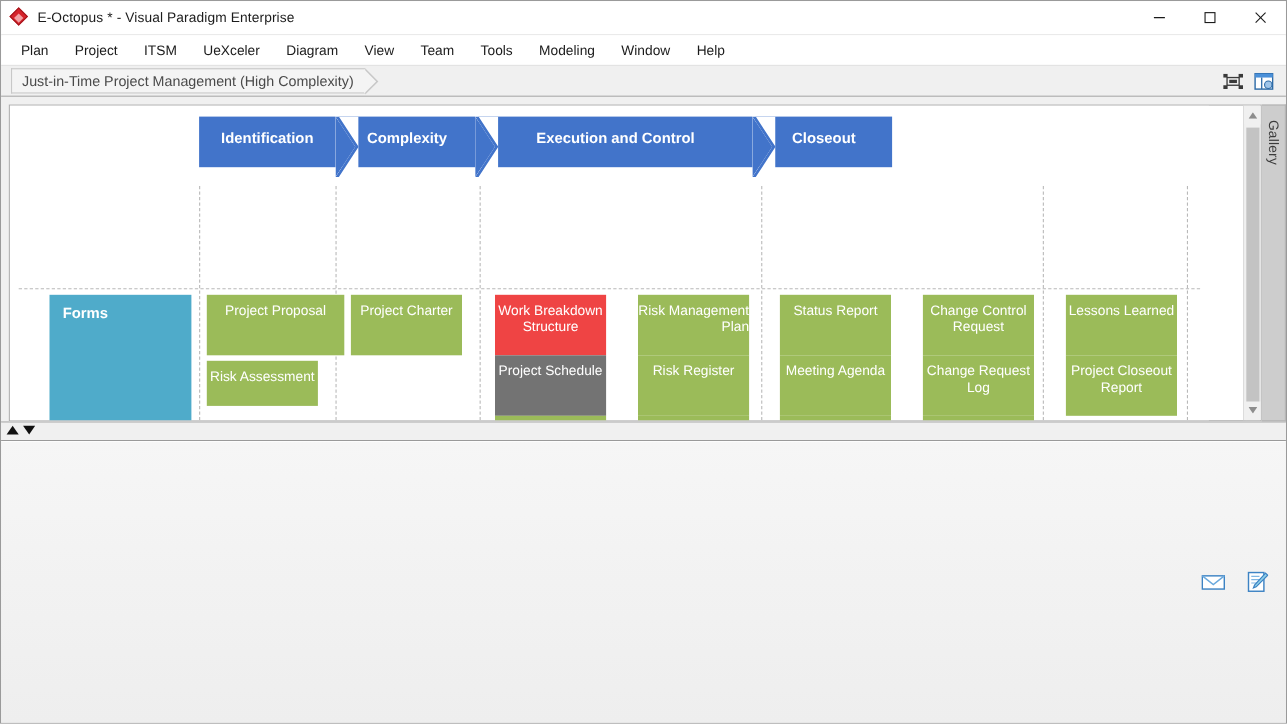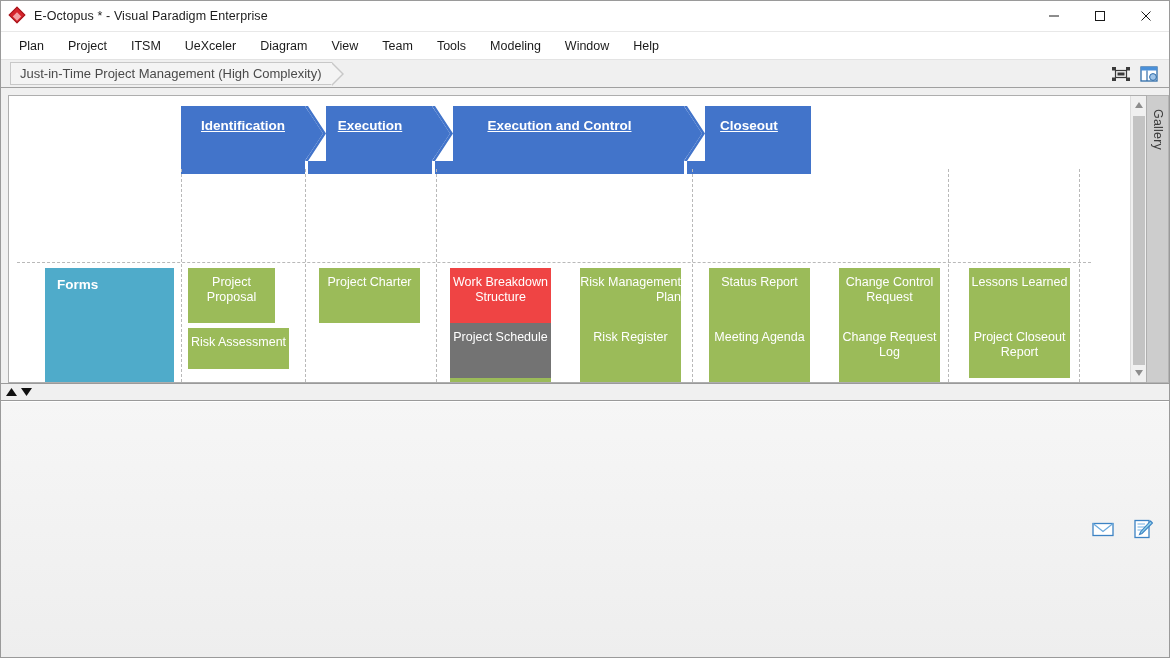--- a/index.html
+++ b/index.html
@@ -116,27 +116,26 @@
     width: 1090px; height: 620px;
     background: #ffffff;
   }
 
   
   .phase-row {
     position: absolute; left: 172px; top: 10px;
     height: 55px; display: flex;
   }
   .phase {
-    position: relative; height: 68px;
+    position: relative; height: 46px;
     background: #4274ca;
     display: flex; align-items: flex-start; justify-content: center;
     color: #ffffff; font-size: 13.5px; font-weight: bold;
     padding-top: 12px;
     margin-right: 3px;
-    text-decoration: underline;
   }
   .phase .notch {
     position: absolute; right: -18px; top: 0;
     width: 18px; height: 55px; z-index: 3;
   }
   .phase-label { position: relative; z-index: 1; }
 
   
   .lane-sep {
     position: absolute; left: 8px; width: 1074px;
@@ -304,21 +303,21 @@
               <span class="phase-label">Identification</span>
             </div>
             <div class="phase" style="width: 124px; background: rgb(66, 116, 202);">
               <div class="notch"><svg width="18" height="55" viewBox="0 0 18 55" preserveAspectRatio="none">
                   <polygon points="0,0 18,27.5 0,55" fill="#4274ca"></polygon>
                 </svg></div>
               <div style="position: absolute; right: -21px; top: 0px; width: 21px; height: 55px; z-index: 4;"><svg width="21" height="55" viewBox="0 0 21 55" preserveAspectRatio="none">
                   <polygon points="0,0 18,27.5 0,55 21,55 21,0" fill="#ffffff"></polygon>
                   <polygon points="3,0 21,27.5 3,55 0,55 18,27.5 0,0" fill="#4274ca"></polygon>
                 </svg></div>
-              <span class="phase-label">Execution</span>
+              <span class="phase-label">Complexity</span>
             </div>
             <div class="phase" style="width: 249px; background: rgb(66, 116, 202);">
               <div class="notch"><svg width="18" height="55" viewBox="0 0 18 55" preserveAspectRatio="none">
                   <polygon points="0,0 18,27.5 0,55" fill="#4274ca"></polygon>
                 </svg></div>
               <div style="position: absolute; right: -21px; top: 0px; width: 21px; height: 55px; z-index: 4;"><svg width="21" height="55" viewBox="0 0 21 55" preserveAspectRatio="none">
                   <polygon points="0,0 18,27.5 0,55 21,55 21,0" fill="#ffffff"></polygon>
                   <polygon points="3,0 21,27.5 3,55 0,55 18,27.5 0,0" fill="#4274ca"></polygon>
                 </svg></div>
               <span class="phase-label">Execution and Control</span>
@@ -328,21 +327,21 @@
             </div>
           </div>
           <div class="lane-sep" style="top: 166px; border-top-color: rgb(185, 185, 185);"></div>
           <div class="col-sep" style="left: 172px; height: 543px; border-left-color: rgb(185, 185, 185);"></div>
           <div class="col-sep" style="left: 296px; height: 543px; border-left-color: rgb(185, 185, 185);"></div>
           <div class="col-sep" style="left: 427px; height: 543px; border-left-color: rgb(185, 185, 185);"></div>
           <div class="col-sep" style="left: 683px; height: 543px; border-left-color: rgb(185, 185, 185);"></div>
           <div class="col-sep" style="left: 939px; height: 543px; border-left-color: rgb(185, 185, 185);"></div>
           <div class="col-sep" style="left: 1070px; height: 543px; border-left-color: rgb(185, 185, 185);"></div>
           <div class="lane-title" style="left: 36px; top: 172px; width: 129px; height: 322px; background: rgb(79, 171, 202);"><span>Forms</span></div>
-          <div class="card" style="left: 179px; top: 172px; width: 87px; height: 55px; background: rgb(155, 187, 89);"><span>Project Proposal</span></div>
+          <div class="card" style="left: 179px; top: 172px; width: 125px; height: 55px; background: rgb(155, 187, 89);"><span>Project Proposal</span></div>
           <div class="card" style="left: 179px; top: 232px; width: 101px; height: 41px; background: rgb(155, 187, 89);"><span>Risk Assessment</span></div>
           <div class="card" style="left: 310px; top: 172px; width: 101px; height: 55px; background: rgb(155, 187, 89);"><span>Project Charter</span></div>
           <div class="card" style="left: 441px; top: 172px; width: 101px; height: 55px; background: #ef4444;"><span>Work Breakdown Structure</span></div>
           <div class="card" style="left: 441px; top: 227px; width: 101px; height: 55px; background: #737373;"><span>Project Schedule</span></div>
           <div class="card" style="left: 441px; top: 282px; width: 101px; height: 55px; background: rgb(155, 187, 89);"></div>
           <div class="card" style="left: 571px; top: 172px; width: 101px; height: 55px; background: rgb(155, 187, 89); text-align: right;"><span>Risk Management Plan</span></div>
           <div class="card" style="left: 571px; top: 227px; width: 101px; height: 55px; background: rgb(155, 187, 89);"><span>Risk Register</span></div>
           <div class="card" style="left: 571px; top: 282px; width: 101px; height: 55px; background: rgb(155, 187, 89);"></div>
           <div class="card" style="left: 700px; top: 172px; width: 101px; height: 55px; background: rgb(155, 187, 89);"><span>Status Report</span></div>
           <div class="card" style="left: 700px; top: 227px; width: 101px; height: 55px; background: rgb(155, 187, 89);"><span>Meeting Agenda</span></div>

